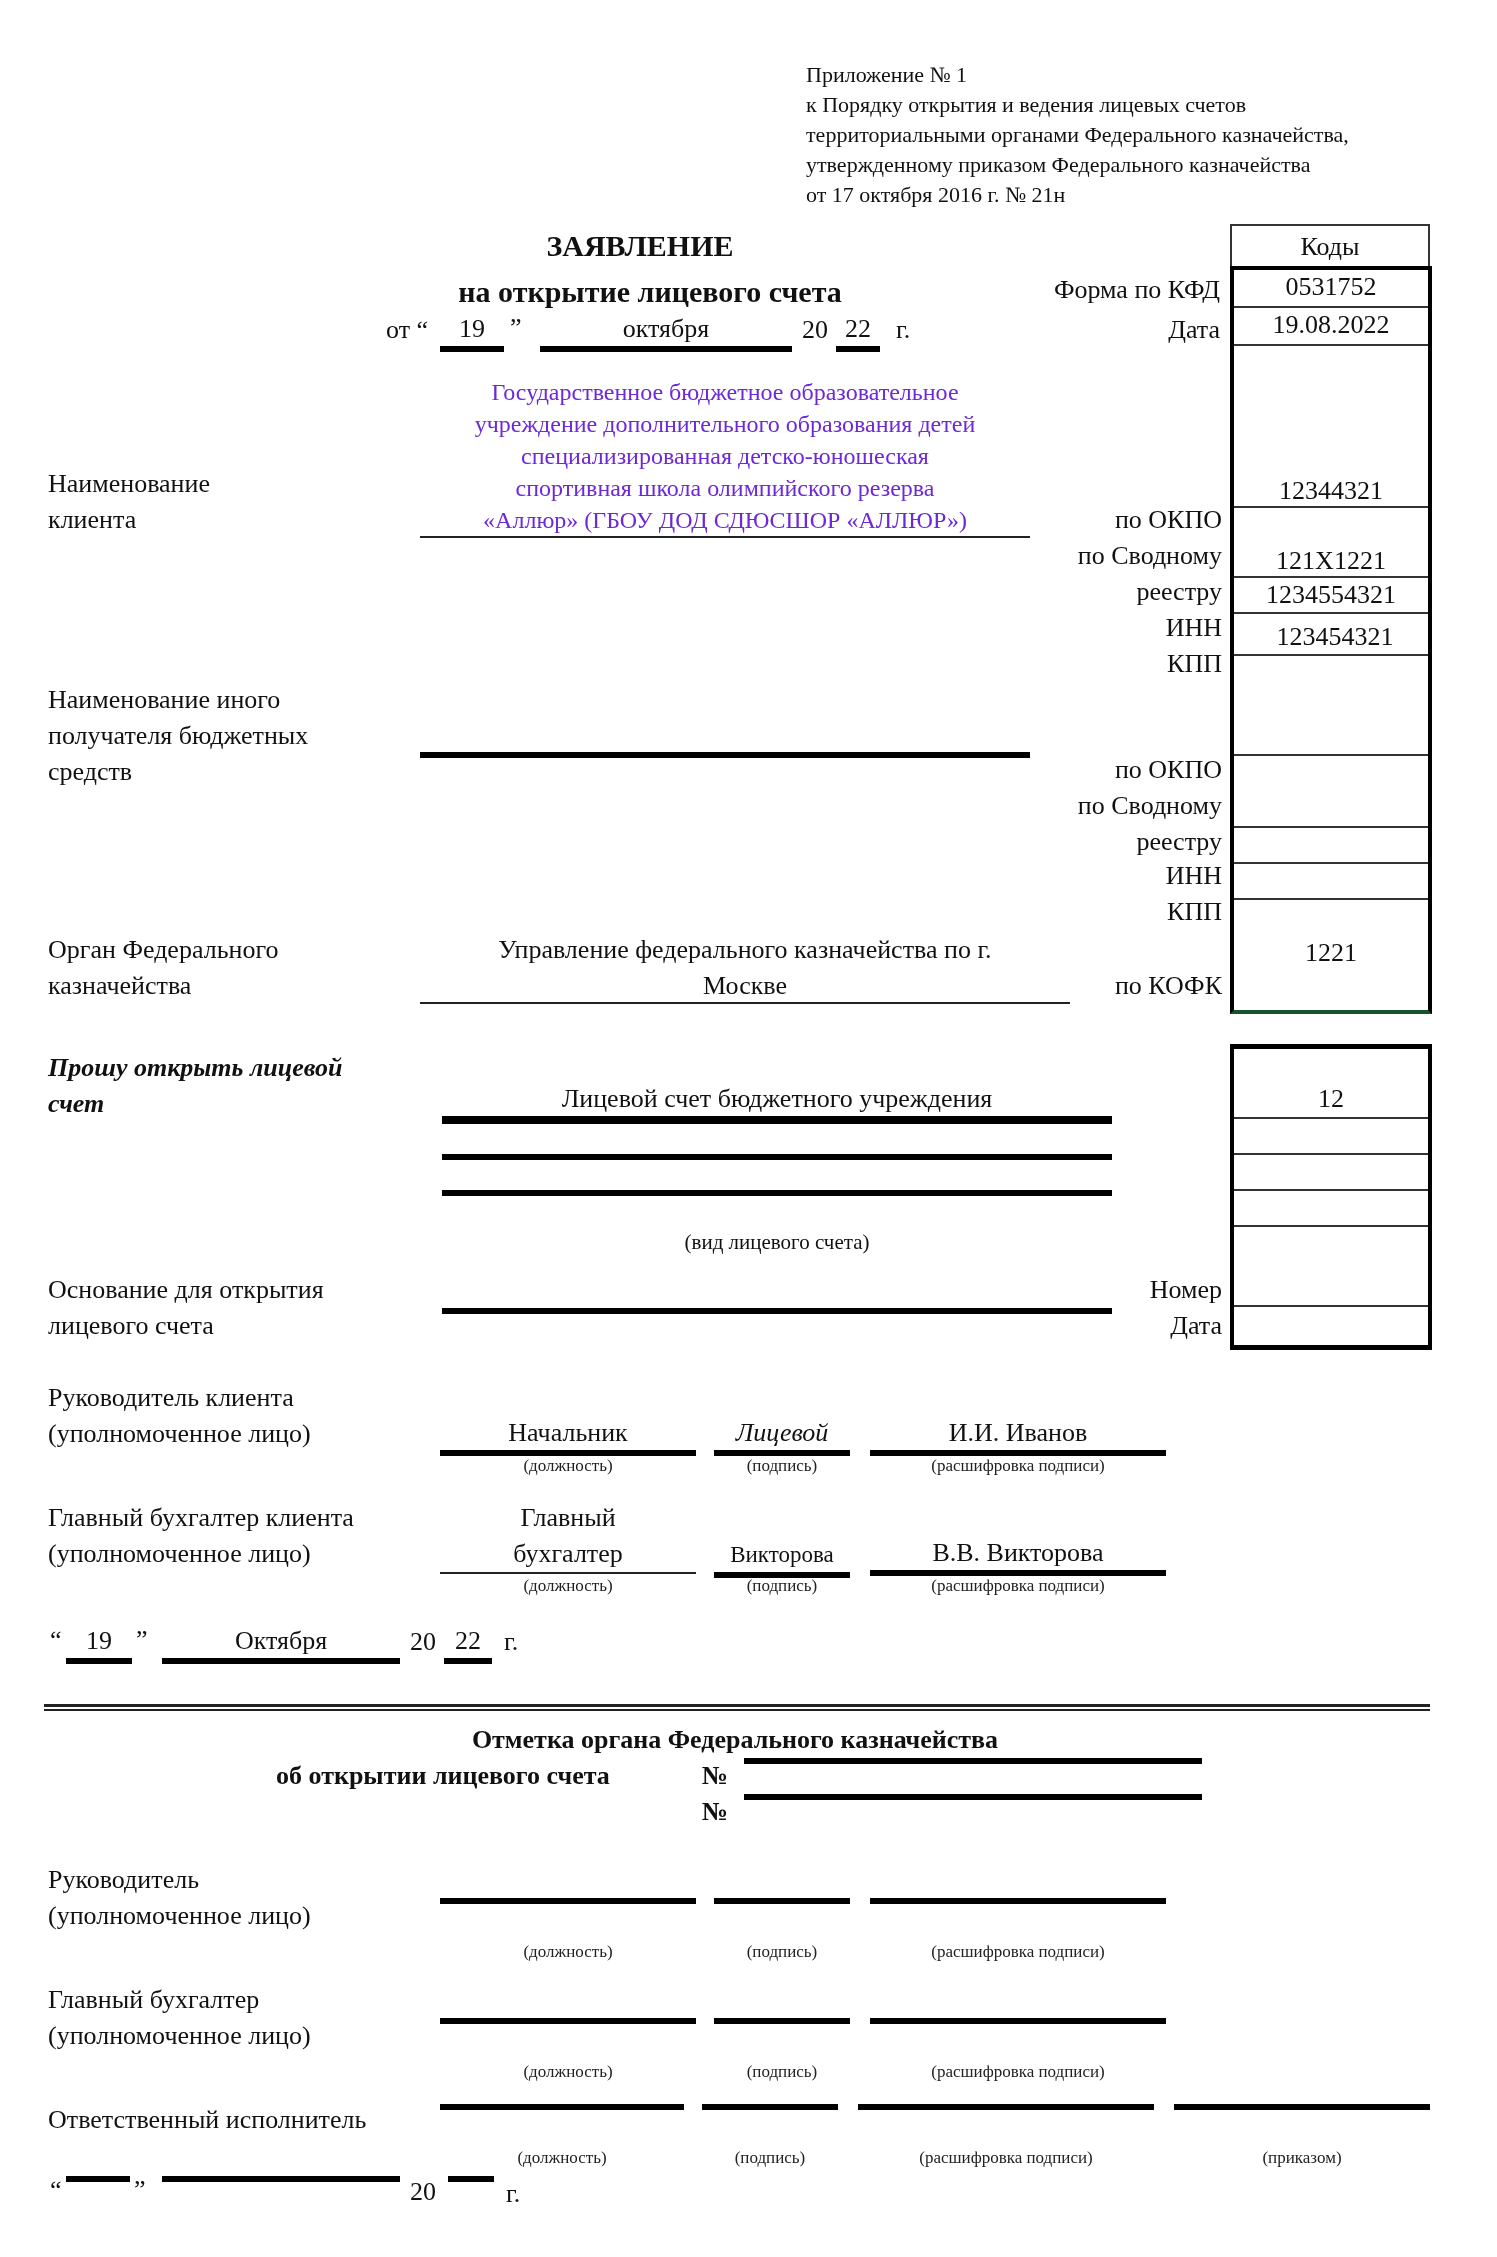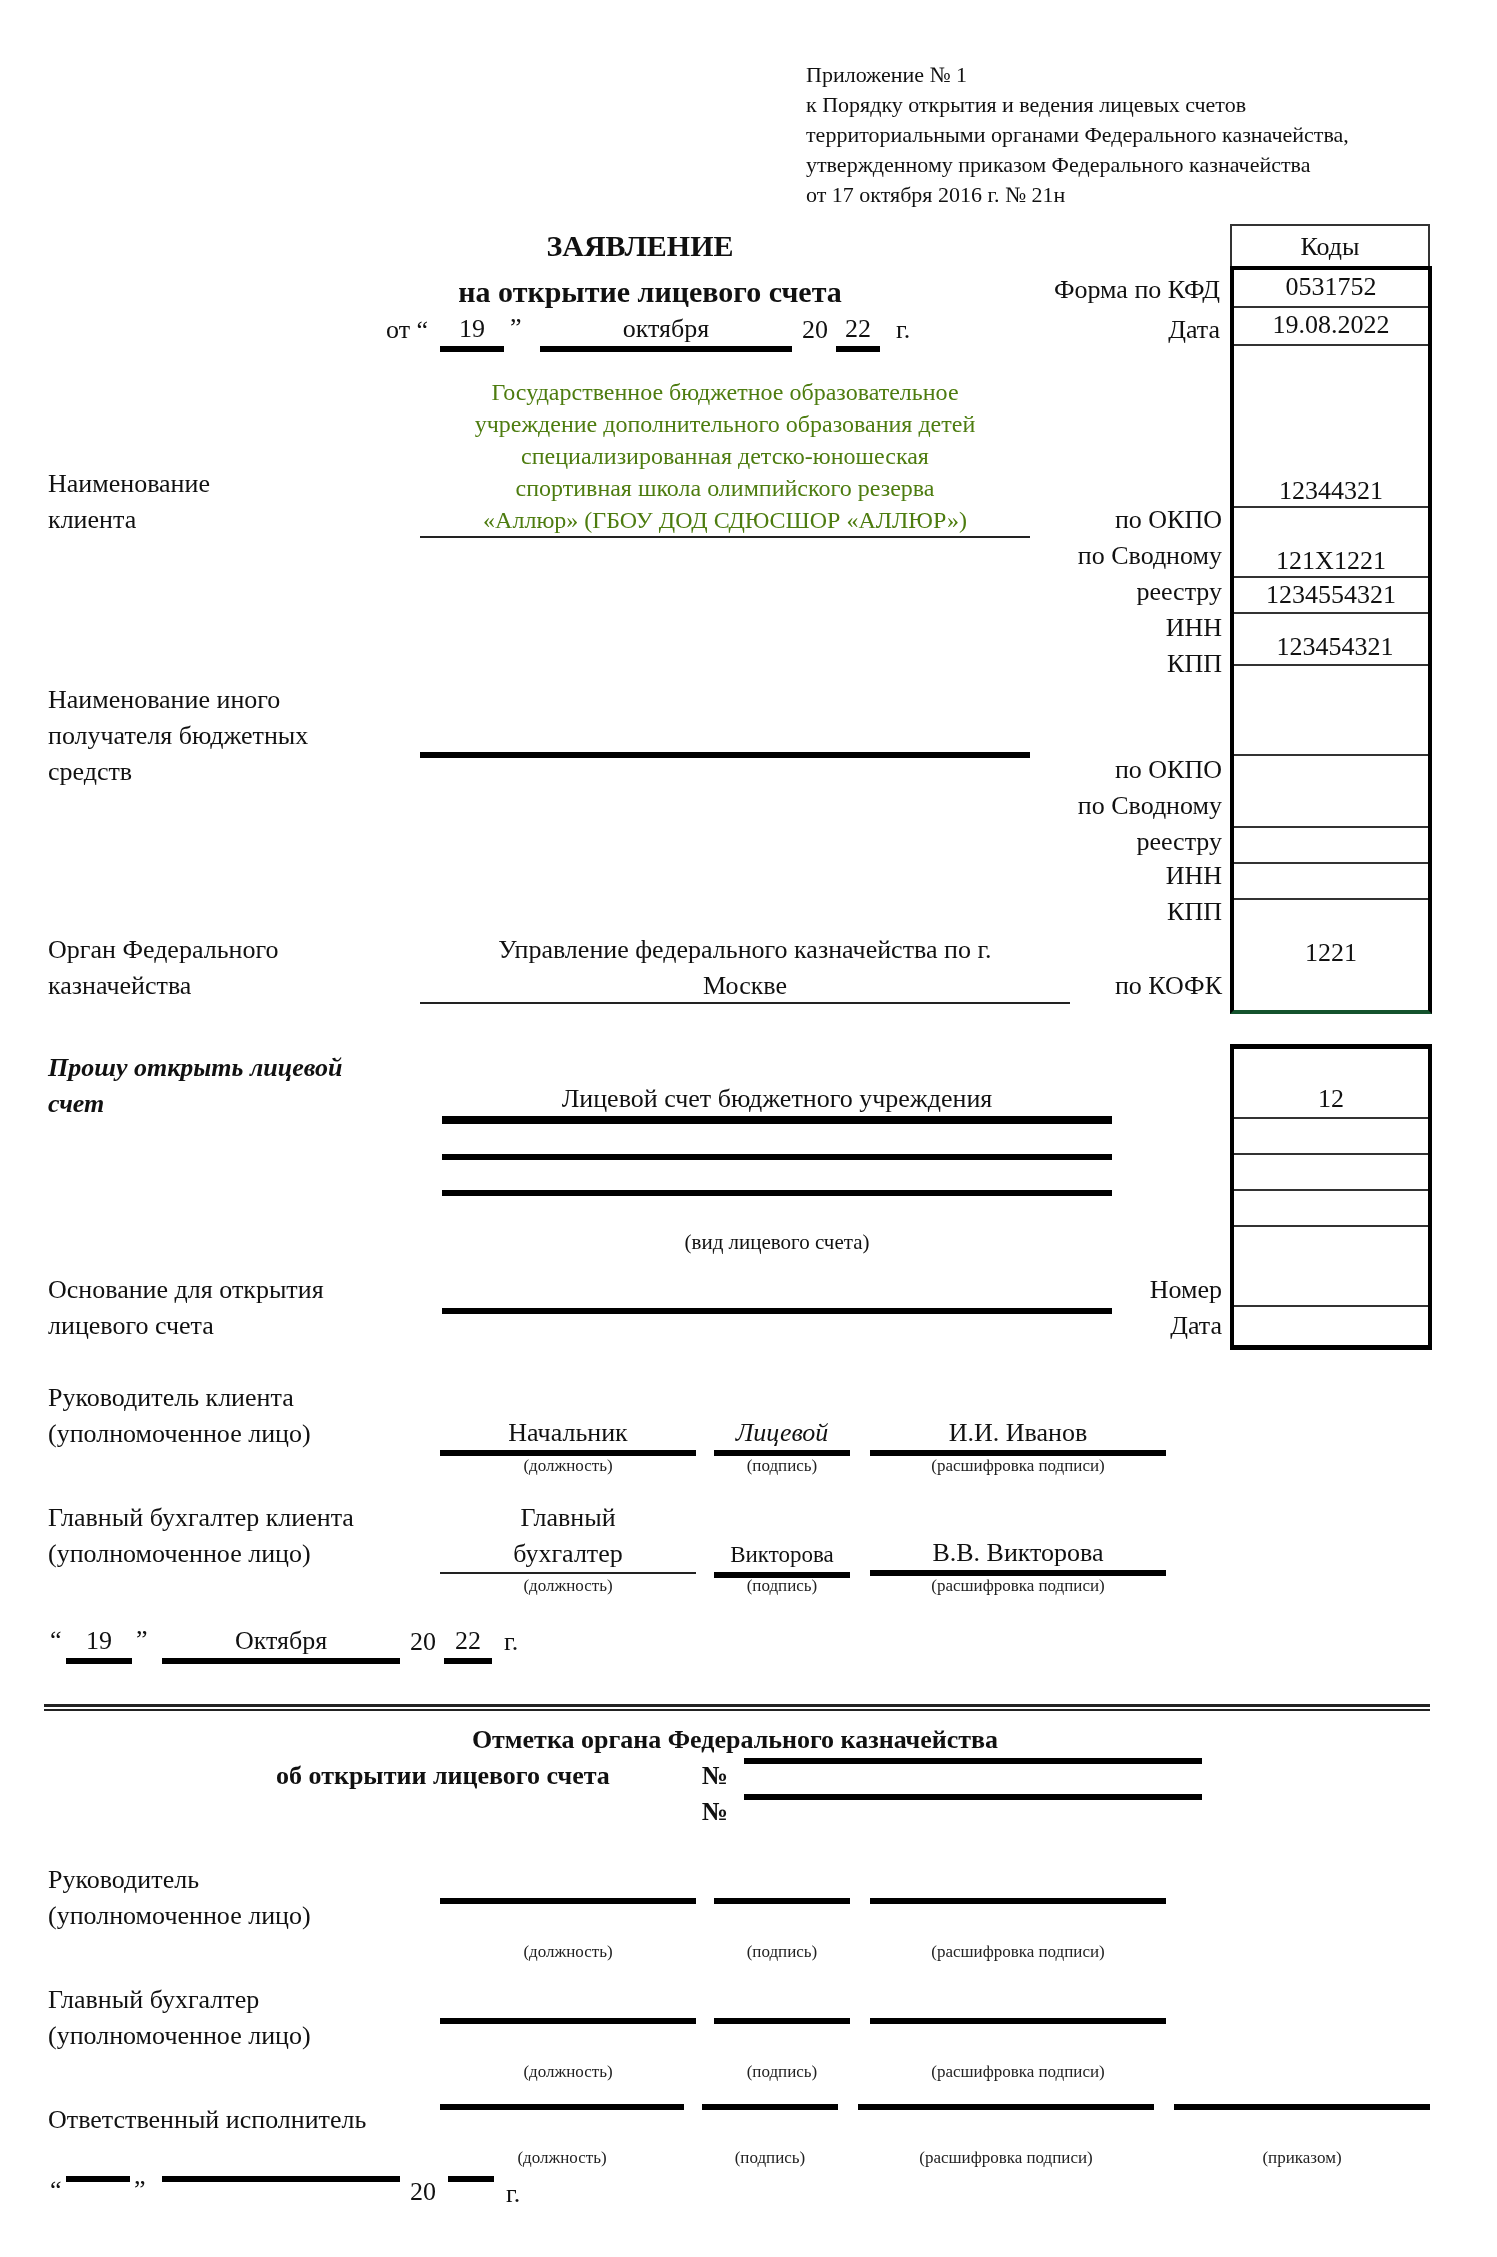--- a/index.html
+++ b/index.html
@@ -9,21 +9,21 @@
     color: #111111;
   }
   .abs { position: absolute; }
   .t26 { font-size: 26px; line-height: 36px; }
   .t22 { font-size: 22px; line-height: 30px; }
   .t21 { font-size: 21px; line-height: 28px; }
   .right { text-align: right; }
   .center { text-align: center; }
   .bold { font-weight: bold; }
   .ital { font-style: italic; }
-  .grey { color: #4d7c0f; }
+  .grey { color: #6d28d9; }
   .line { position: absolute; border-top: 2px solid #222; height: 0; }
   .field { position: absolute; border-bottom: 6px solid #000000; text-align: center; font-size: 26px; line-height: 34px; }
   
   .cbox { position: absolute; border-left: 4px solid #000; border-right: 4px solid #000; }
   .ccell { position: absolute; left: 0; right: 0; border-bottom: 2px solid #333; text-align: center; font-size: 26px; line-height: 34px; }
   .sig-cap { position: absolute; font-size: 17px; text-align: center; color: #222; }
 </style>
 </head>
 <body>
 
@@ -49,21 +49,21 @@
 <div class="abs t26 right" style="left:900px; top:272px; width:320px;">Форма по КФД</div>
 <div class="abs t26 right" style="left:900px; top:312px; width:320px;">Дата</div>
 
 <div class="abs t26 center" style="left:1230px; top:224px; width:196px; height:40px; line-height:42px; border:2px solid #333; border-bottom:none;">Коды</div>
 <div class="cbox" style="left:1230px; top:266px; width:194px; height:740px; border-top:4px solid #000; border-bottom:4px solid #14532d;">
   <div class="ccell" style="top:0; height:36px;">0531752</div>
   <div class="ccell" style="top:38px; height:36px;">19.08.2022</div>
   <div class="ccell" style="top:76px; height:160px; line-height:290px;">12344321</div>
   <div class="ccell" style="top:238px; height:68px; line-height:106px;">121X1221</div>
   <div class="ccell" style="top:308px; height:34px;">1234554321</div>
-  <div class="ccell" style="top:360px; height:34px;padding-left:8px;">123454321</div>
+  <div class="ccell" style="top:350px; height:34px;padding-left:8px;">123454321</div>
   <div class="ccell" style="top:380px; height:104px;"></div>
   <div class="ccell" style="top:486px; height:70px;"></div>
   <div class="ccell" style="top:558px; height:34px;"></div>
   <div class="ccell" style="top:594px; height:34px;"></div>
   <div class="ccell" style="top:630px; height:70px; line-height:106px; border-bottom:none;">1221</div>
 </div>
 
 <div class="abs t26" style="left:48px; top:466px;">
   <div>Наименование</div>
   <div>клиента</div>

